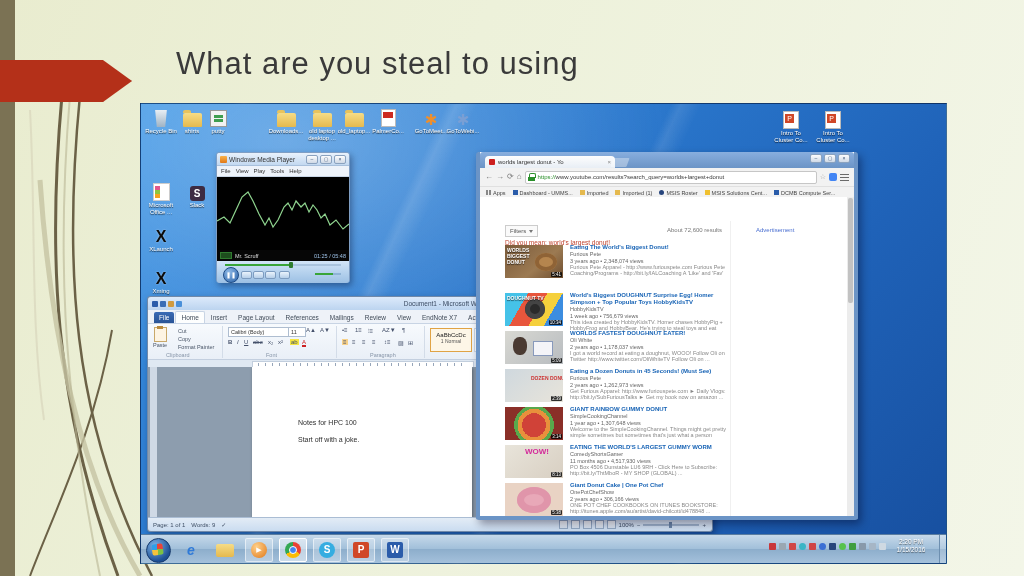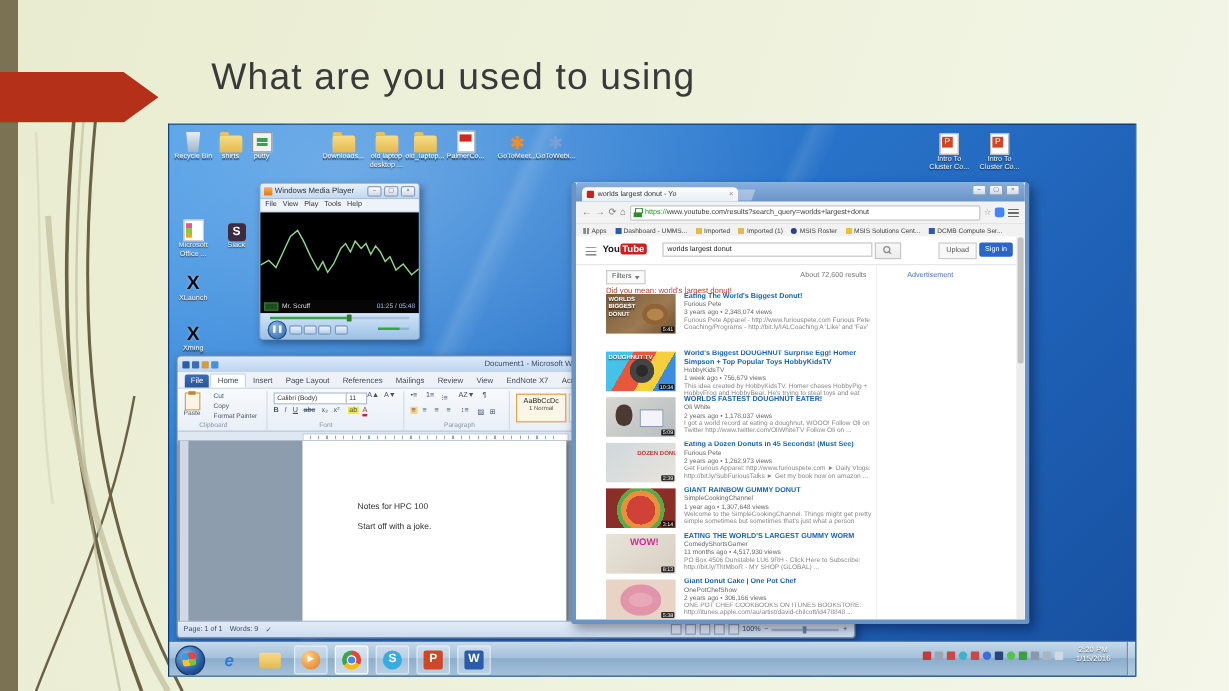--- a/index.html
+++ b/index.html
@@ -210,21 +210,21 @@
     <path d="M62,95 C48,250 52,400 118,576" stroke="#6b6146" stroke-width="3" fill="none"></path>
     <path d="M80,95 C64,260 70,420 152,576" stroke="#6b6146" stroke-width="2.5" fill="none"></path>
     <path d="M112,330 C95,430 55,510 30,576" stroke="#6b6146" stroke-width="2" fill="none"></path>
     <path d="M40,180 C50,330 78,470 140,576" stroke="#c6c3a2" stroke-width="5" fill="none" opacity="0.8"></path>
     <path d="M70,95 C58,240 60,380 100,576" stroke="#b9b694" stroke-width="2" fill="none" opacity="0.6"></path>
     <path d="M30,110 C36,220 30,320 44,420" stroke="#d8d6bc" stroke-width="2" fill="none" opacity="0.7"></path>
   </svg>
 
   <div class="abs leftbar"></div>
   <div class="abs slidenum-arrow"></div>
-  <div class="abs slide-title">What are you used to using</div>
+  <div class="abs slide-title">What are you steal to using</div>
 
   <div class="abs desktop">
 
     <div class="abs dk-icon" style="left:0;top:2px;">
       <div class="dk-glyph">
           <span class="i-bin"></span>
         </div>
       <div class="dk-lbl">Recycle Bin</div>
     </div>
     <div class="abs dk-icon" style="left:31px;top:2px;">
@@ -510,30 +510,20 @@
         <span class="bm">
             <i style="background:#f0c02f;"></i>
             <span>MSIS Solutions Cent...</span>
           </span>
         <span class="bm">
             <i style="background:#2a5caa;"></i>
             <span>DCMB Compute Ser...</span>
           </span>
       </div>
       <div class="ch-page">
-        <div class="yt-header">
-          <span class="hamb"></span>
-          <span class="yt-logo"><span>You</span><b>Tube</b></span>
-          <input class="yt-search" value="worlds largest donut" style="">
-          <span class="yt-searchbtn">
-              <span class="mag"></span>
-            </span>
-          <span class="yt-upload">Upload</span>
-          <span class="yt-signin">Sign in</span>
-        </div>
         <div class="ad-div"></div>
         <div class="yt-filters">
             <span>Filters</span>
             <span class="caret"></span>
           </div>
         <div class="yt-count">About 72,600 results</div>
         <div class="yt-ad">Advertisement</div>
         <div class="yt-dym">Did you mean: world's largest donut!</div>
 
         <div class="yt-row" style="top:46px;height:46px;">

